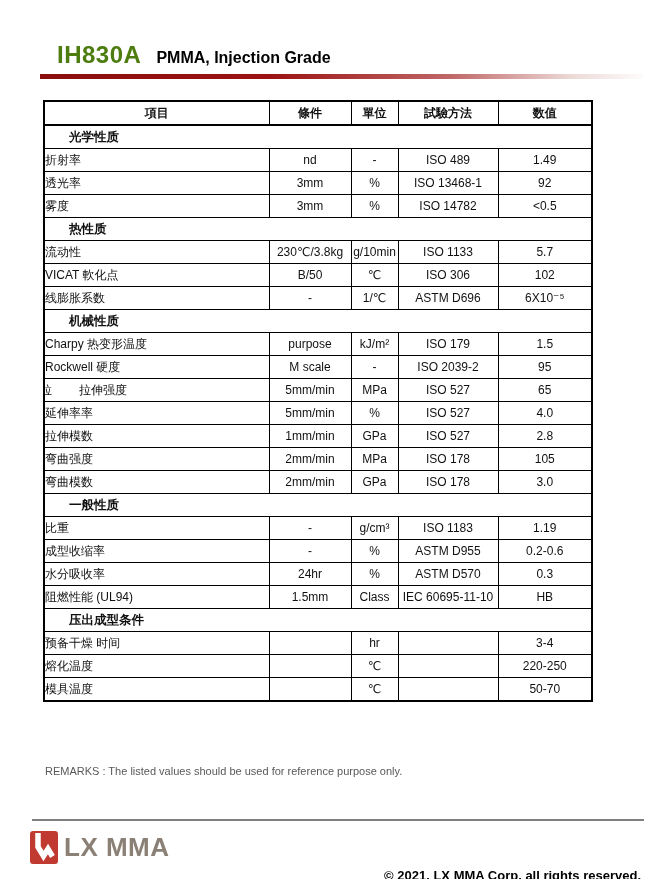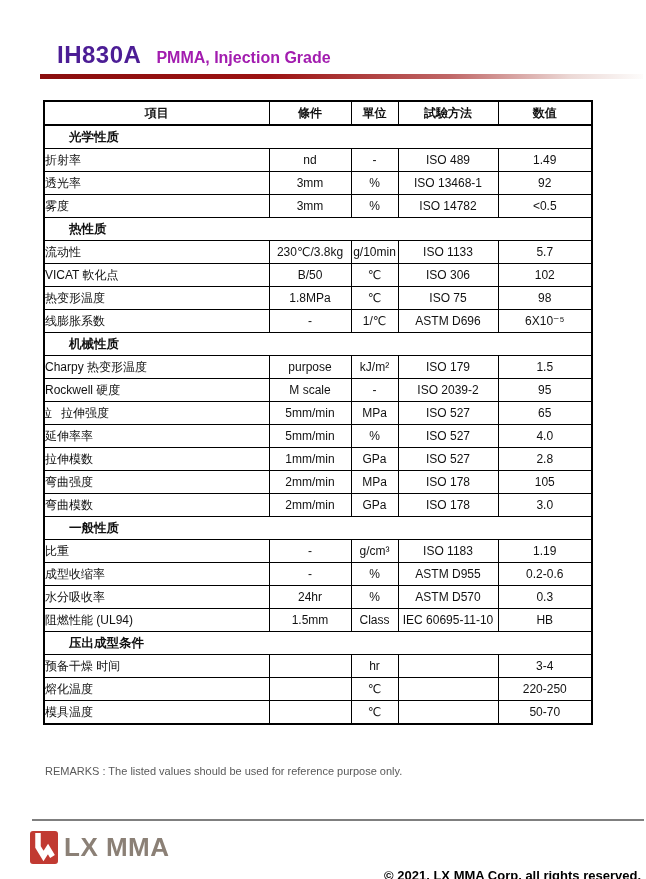--- a/index.html
+++ b/index.html
@@ -2,40 +2,40 @@
 <html><head>
 <meta charset="utf-8">
 <style>
   * { margin:0; padding:0; box-sizing:border-box; }
   html,body { background:#ffffff; }
   body { width:646px; height:879px; font-family:"Liberation Sans","DejaVu Sans",sans-serif; color:#111; }
   .page { position:relative; width:646px; height:879px; background:#fff; overflow:hidden; }
 
   
   .doc-header { position:absolute; left:57px; top:41px; white-space:nowrap; }
-  .grade { font-size:24px; font-weight:bold; letter-spacing:0.5px; color:#4c1d95; }
-  .subtitle { font-size:16px; font-weight:bold; margin-left:15px; color:#a21caf; }
+  .grade { font-size:24px; font-weight:bold; letter-spacing:0.5px; color:#4d7c0f; }
+  .subtitle { font-size:16px; font-weight:bold; margin-left:15px; color:#000000; }
   .red-divider { position:absolute; left:40px; top:74px; width:603px; height:5px;
     background:linear-gradient(to right,#8a0e0e 0%,#9c1212 38%,#c06767 68%,#ecd9d6 88%,#fdfcfb 100%); }
 
   
   table.spec { position:absolute; left:43px; top:100px; width:548px;
     border-collapse:collapse; table-layout:fixed; border:2px solid #000; }
   .spec th, .spec td { border:1px solid #000; height:22px; line-height:22px;
     overflow:hidden; white-space:nowrap; font-size:12px; padding:0; vertical-align:middle; }
   .spec thead th { font-weight:bold; font-size:12px; text-align:center; border-bottom:2px solid #000; }
   .sec-row td { font-weight:bold; font-size:12.5px; text-align:left; padding-left:24px; }
   .c-item { text-align:left; padding-left:13px; position:relative; }
   .c-cond, .c-unit, .c-method, .c-val { text-align:center; }
   .c-cond { font-size:11px; }
   .c-unit { font-size:11px; }
   .c-method { font-size:11.5px; }
   .c-val { font-size:12.5px; }
   .overflow-prefix { position:absolute; left:-5px; top:0; font-size:12px; }
-  .prefixed-item { padding-left:16px; display:inline-block; }
+  .prefixed-item { padding-left:34px; display:inline-block; }
 
   
   .remarks { position:absolute; left:45px; top:765px; font-size:11px; color:#595959; }
 
   
   .footer-line { position:absolute; left:32px; top:819px; width:612px; height:2px; background:#7f7f7f; }
   .footer-logo { position:absolute; left:30px; top:831px; display:flex; align-items:center; }
   .logo-icon { width:28px; height:33px; display:block; }
   .logo-text { font-size:26px; font-weight:bold; color:#8b8076; margin-left:6px; letter-spacing:0.5px; }
   .copyright { position:absolute; right:5px; top:868px; font-size:13px; font-weight:bold; color:#000; }
@@ -105,27 +105,20 @@
         <td class="c-val">5.7</td>
       </tr>
       <tr>
         <td class="c-item">VICAT 軟化点</td>
         <td class="c-cond">B/50</td>
         <td class="c-unit">℃</td>
         <td class="c-method">ISO 306</td>
         <td class="c-val">102</td>
       </tr>
       <tr>
-        <td class="c-item">热变形温度</td>
-        <td class="c-cond">1.8MPa</td>
-        <td class="c-unit">℃</td>
-        <td class="c-method">ISO 75</td>
-        <td class="c-val">98</td>
-      </tr>
-      <tr>
         <td class="c-item">线膨胀系数</td>
         <td class="c-cond">-</td>
         <td class="c-unit">1/℃</td>
         <td class="c-method">ASTM D696</td>
         <td class="c-val">6X10⁻⁵</td>
       </tr>
 
       <tr class="sec-row">
         <td colspan="5">机械性质</td>
       </tr>

